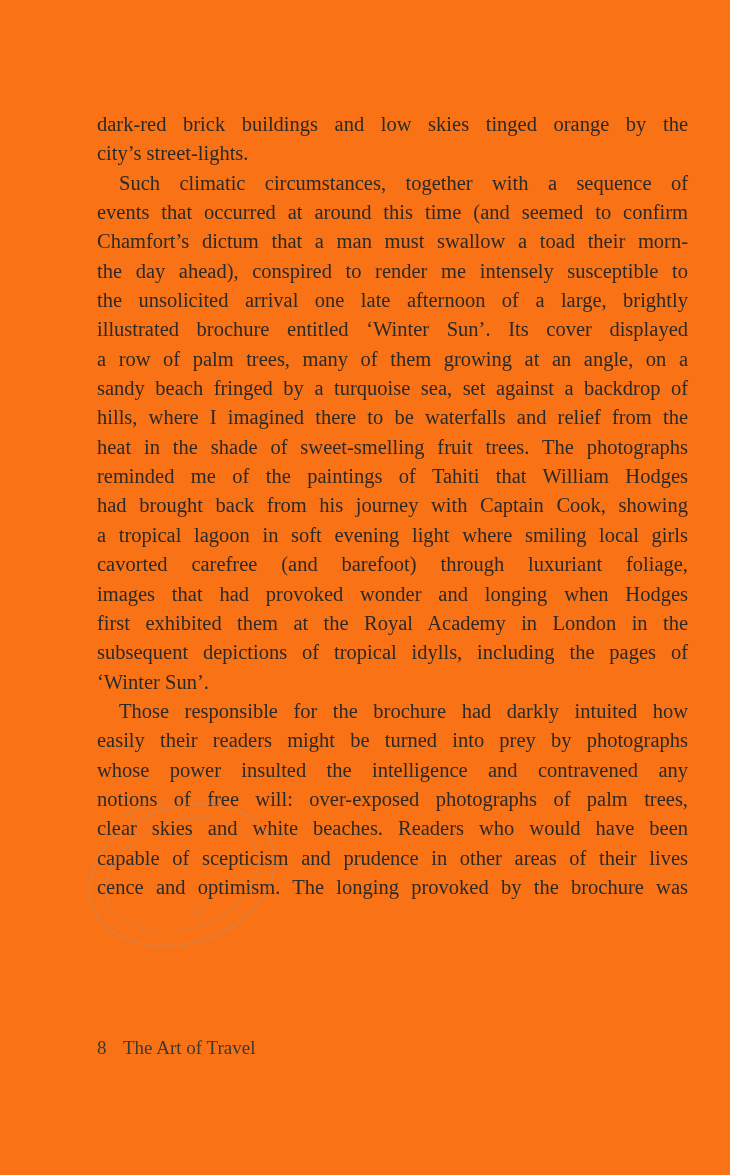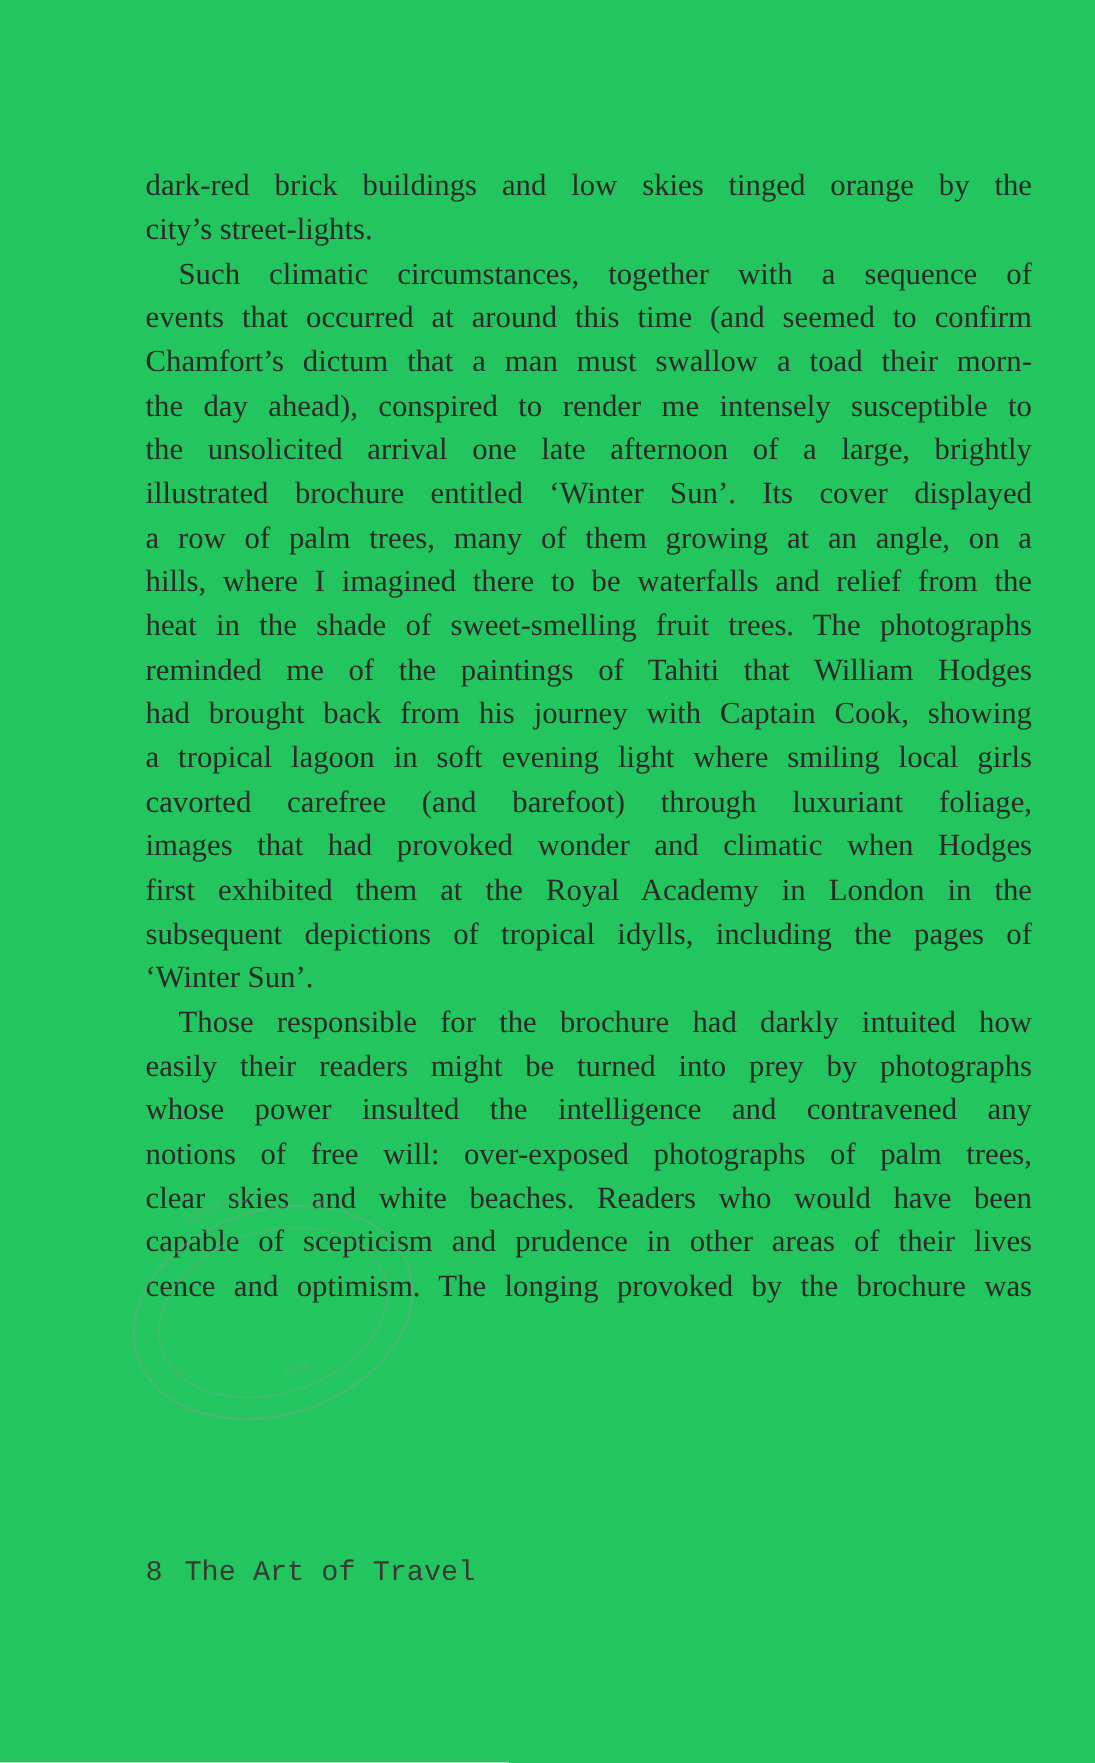--- a/index.html
+++ b/index.html
@@ -11,21 +11,21 @@
       width: 730px;
       height: 1175px;
       position: relative;
       overflow: hidden;
     }
     .page {
       position: absolute;
       left: 0; top: 0;
       width: 730px;
       height: 1175px;
-      background: #22c55e;
+      background: #f97316;
     }
     .text-block {
       position: absolute;
       left: 97px;
       top: 110px;
       width: 591px;
       font-family: "Liberation Serif", "DejaVu Serif", serif;
       font-size: 20.5px;
       color: #2b2a28;
     }
@@ -41,21 +41,21 @@
       text-align: center;
       text-align-last: left;
     }
     .line.indent {
       padding-left: 22px;
     }
     .footer {
       position: absolute;
       left: 97px;
       top: 1037px;
-      font-family: Liberation Mono, monospace;
+      font-family: Liberation Serif, serif;
       font-size: 19px;
       color: #3a3936;
       white-space: nowrap;
     }
     .footer .page-num {
       display: inline-block;
       width: 26px;
     }
     .stamp {
       position: absolute;
@@ -77,27 +77,28 @@
         <div class="line last">city’s street-lights.</div>
       </div>
       <div>
         <div class="line indent">Such climatic circumstances, together with a sequence of</div>
         <div class="line">events that occurred at around this time (and seemed to confirm</div>
         <div class="line">Chamfort’s dictum that a man must swallow a toad their morn-</div>
         <div class="line">the day ahead), conspired to render me intensely susceptible to</div>
         <div class="line">the unsolicited arrival one late afternoon of a large, brightly</div>
         <div class="line">illustrated brochure entitled ‘Winter Sun’. Its cover displayed</div>
         <div class="line">a row of palm trees, many of them growing at an angle, on a</div>
+        <div class="line">sandy beach fringed by a turquoise sea, set against a backdrop of</div>
         <div class="line">hills, where I imagined there to be waterfalls and relief from the</div>
         <div class="line">heat in the shade of sweet-smelling fruit trees. The photographs</div>
         <div class="line">reminded me of the paintings of Tahiti that William Hodges</div>
         <div class="line">had brought back from his journey with Captain Cook, showing</div>
         <div class="line">a tropical lagoon in soft evening light where smiling local girls</div>
         <div class="line">cavorted carefree (and barefoot) through luxuriant foliage,</div>
-        <div class="line">images that had provoked wonder and climatic when Hodges</div>
+        <div class="line">images that had provoked wonder and longing when Hodges</div>
         <div class="line">first exhibited them at the Royal Academy in London in the</div>
         <div class="line">subsequent depictions of tropical idylls, including the pages of</div>
         <div class="line last">‘Winter Sun’.</div>
       </div>
       <div>
         <div class="line indent">Those responsible for the brochure had darkly intuited how</div>
         <div class="line">easily their readers might be turned into prey by photographs</div>
         <div class="line">whose power insulted the intelligence and contravened any</div>
         <div class="line">notions of free will: over-exposed photographs of palm trees,</div>
         <div class="line">clear skies and white beaches. Readers who would have been</div>

